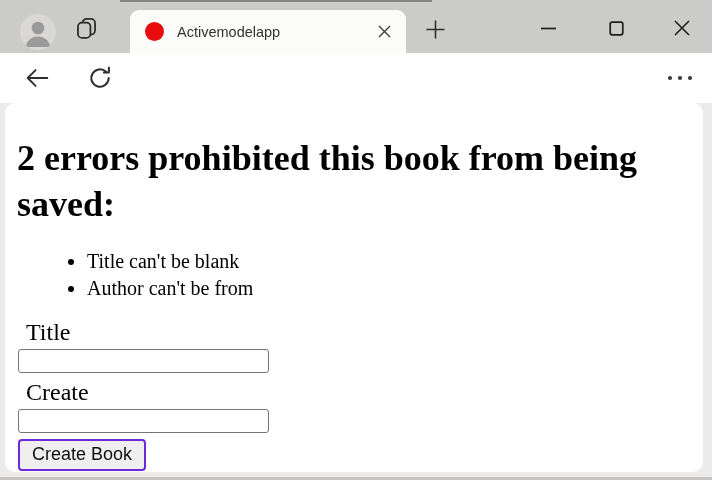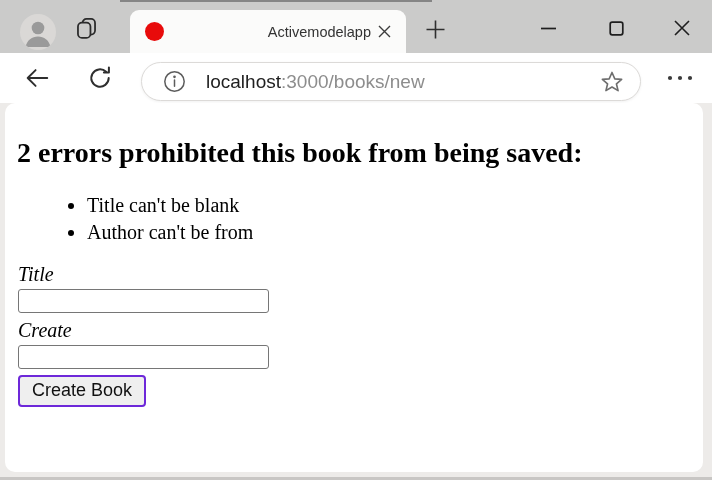--- a/index.html
+++ b/index.html
@@ -9,21 +9,21 @@
     position:relative; overflow:hidden; background:#edebe9;
   }
   
   .titlebar { position:absolute; top:0; left:0; width:712px; height:53px; background:#cbcbca; }
   .top-edge { position:absolute; top:0; left:120px; width:312px; height:2px; background:#6e6e6e; opacity:.75; }
   .avatar { position:absolute; left:20px; top:14px; width:36px; height:36px; border-radius:50%;
             background:#dad8d6; overflow:hidden; cursor:pointer; }
   .stack-btn { position:absolute; left:72px; top:14px; width:28px; height:28px; display:flex;
                align-items:center; justify-content:center; cursor:pointer; }
   .tab { position:absolute; left:130px; top:10px; width:276px; height:43px; background:#fbfbfa;
-         border-radius:9px 9px 0 0; display:flex; align-items:center;text-align:right; }
+         border-radius:9px 9px 0 0; display:flex; align-items:center; }
   .favicon { width:19px; height:19px; border-radius:50%; margin-left:15px; flex:none; }
   .tab-title { margin-left:13px; font-size:14.5px; color:#333; flex:1; white-space:nowrap;
                overflow:hidden; }
   .tab-close { width:26px; height:26px; margin-right:9px; display:flex; align-items:center;
                justify-content:center; cursor:pointer; border-radius:4px; }
   .newtab-btn { position:absolute; left:421px; top:15px; width:28px; height:28px; display:flex;
                 align-items:center; justify-content:center; cursor:pointer; }
   .win-btn { position:absolute; top:14px; width:30px; height:28px; display:flex;
              align-items:center; justify-content:center; cursor:pointer; }
   .win-min { left:533px; } .win-max { left:601px; } .win-close { left:667px; }
@@ -42,25 +42,25 @@
   .url .rest { color:#8d8d8d; }
   .star-btn { margin-left:auto; margin-right:14px; width:28px; height:28px; display:flex;
               align-items:center; justify-content:center; cursor:pointer; flex:none; }
   .more-btn { position:absolute; left:660px; top:12px; width:40px; height:26px; display:flex;
               align-items:center; justify-content:center; cursor:pointer; }
   
   .gutter { position:absolute; top:103px; left:0; width:712px; height:377px; background:#edebe9; }
   .page { position:absolute; left:5px; top:0; width:698px; height:369px; background:#ffffff;
           border-radius:10px; overflow:hidden; font-family:"Liberation Serif", serif; color:#000; }
   .bottom-edge { position:absolute; left:0; bottom:0; width:712px; height:3px; background:#c8c6c4; }
-  .error-heading { font-weight:bold; font-size:28px; line-height:1.28; margin:32px 50px 0 12px;
+  .error-heading { font-weight:bold; font-size:36px; line-height:1.28; margin:32px 50px 0 12px;
                    max-width:630px; }
   .error-list { margin:21px 0 0 0; padding-left:82px; font-size:20px; line-height:1.35; }
   .book-form { margin:17px 0 0 13px; }
-  .field-label { display:block; font-size:20px; margin:6px 0 3px;font-style:italic; }
+  .field-label { display:block; font-size:24px; margin:6px 8px 3px; }
   .text-input { width:241px; height:22px; border:1px solid #767676; border-radius:3px;
                 font-size:17px; padding:0 4px; font-family:"Liberation Serif", serif;
                 box-sizing:content-box; background:#fff; }
   .submit-btn { margin-top:6px; font-family:"Liberation Sans", sans-serif; font-size:18px;
                 color:#111; background:#efefef; border:2px solid #6d28d9; border-radius:4px;
                 padding:3px 12px 4px; cursor:pointer; }
   svg { display:block; }
 </style>
 </head>
 <body>
@@ -139,39 +139,20 @@
   </div>
   <div class="nav-btn refresh-btn">
     <span>
       <svg width="26" height="26" viewBox="0 0 26 26" fill="none" stroke="#2e2e2e" stroke-width="2" stroke-linecap="round">
         <path d="M21.7 13 a8.7 8.7 0 1 1 -2.6 -6.2"></path>
         <path d="M21.9 2.6 v5 h-5" stroke-linejoin="round"></path>
       </svg>
     </span>
   </div>
 
-  <div class="addressbar">
-    <span class="info-btn">
-      <span>
-        <svg width="23" height="23" viewBox="0 0 23 23" fill="none" stroke="#5c5c5c" stroke-width="1.5">
-          <circle cx="11.5" cy="11.5" r="9.7"></circle>
-          <path d="M11.5 10 v6.2" stroke-linecap="round"></path>
-          <circle cx="11.5" cy="6.8" r="0.6" fill="#5c5c5c"></circle>
-        </svg>
-      </span>
-    </span>
-    <span class="url"><span class="host">localhost</span><span class="rest">:3000/books/new</span></span>
-    <span class="star-btn">
-      <span>
-        <svg width="26" height="26" viewBox="0 0 24 24" fill="none" stroke="#6e6e6e" stroke-width="1.5" stroke-linejoin="round">
-          <path d="M12 3.2 l2.6 5.9 6.3.5 -4.8 4.2 1.5 6.2 -5.6-3.4 -5.6 3.4 1.5-6.2 -4.8-4.2 6.3-.5 z"></path>
-        </svg>
-      </span>
-    </span>
-  </div>
 
   <div class="more-btn">
     <span>
       <svg width="28" height="8" viewBox="0 0 28 8">
         <circle cx="4" cy="4" r="2.1" fill="#3a3a3a"></circle>
         <circle cx="14" cy="4" r="2.1" fill="#3a3a3a"></circle>
         <circle cx="24" cy="4" r="2.1" fill="#3a3a3a"></circle>
       </svg>
     </span>
   </div>

